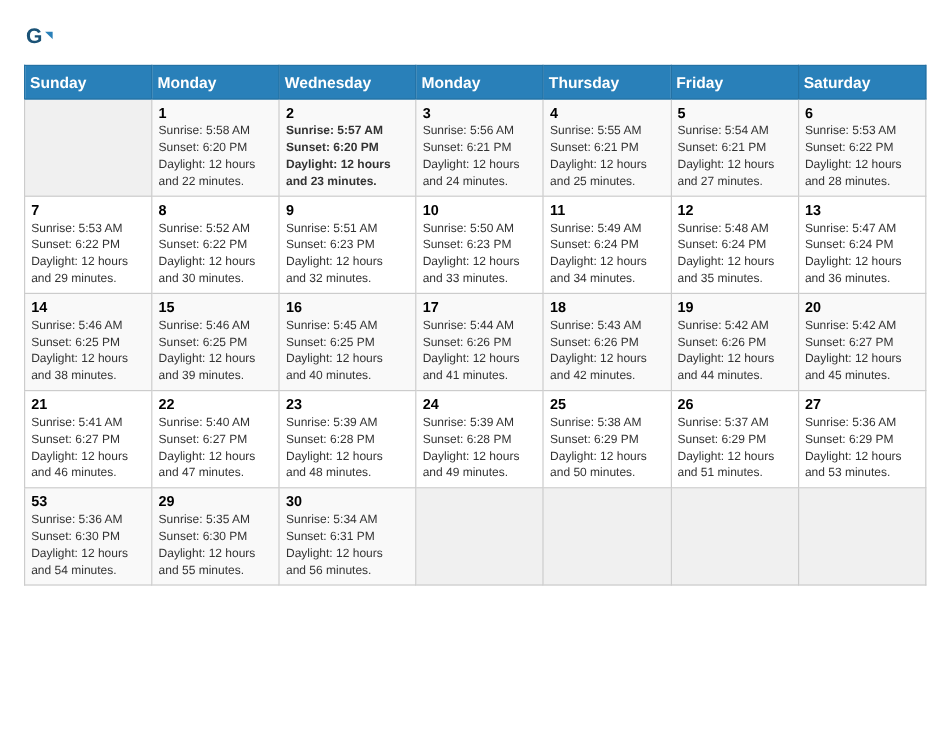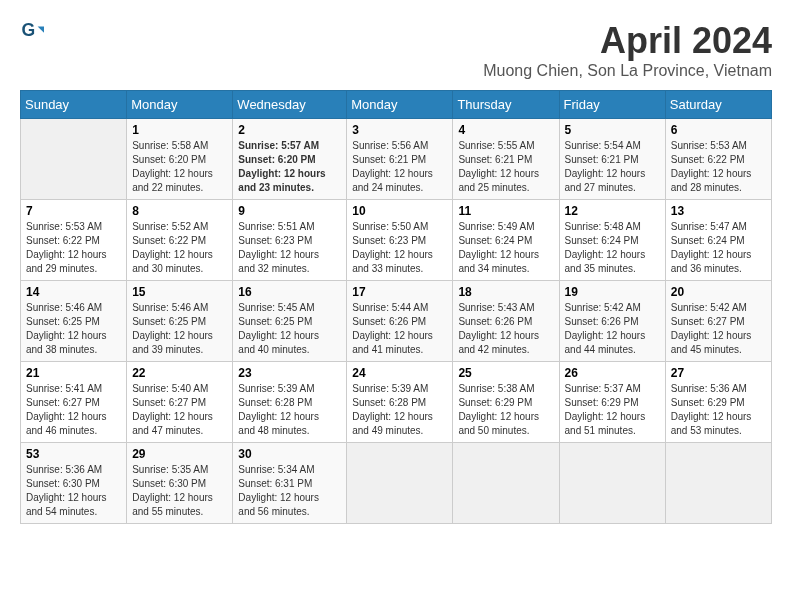--- a/index.html
+++ b/index.html
@@ -41,21 +41,21 @@
       width: 100%;
       border-collapse: collapse;
       font-size: 11px;
     }
     thead tr th {
       background-color: #2980b9;
       color: #fff;
       padding: 6px 4px;
       text-align: left;
       font-size: 13px;
-      font-weight: normal;
+      font-weight: bold;
       border: 1px solid #2471a3;
     }
     tbody tr td {
       border: 1px solid #ccc;
       vertical-align: top;
       padding: 4px 5px;
       min-height: 70px;
       height: 80px;
     }
     tbody tr:nth-child(odd) td {
@@ -81,24 +81,20 @@
   </style>
 </head>
 <body>
 
 <div class="header-section">
   <div class="logo">
     <svg class="logo-icon" viewBox="0 0 30 30">
       <text x="2" y="20" font-size="22" font-weight="bold" fill="#1a5276">G</text>
       <polygon points="22,8 30,8 30,16" fill="#2980b9"></polygon>
     </svg>
-  </div>
-  <div class="title-section">
-    <div class="month-title">April 2024</div>
-    <div class="location-subtitle">Muong Chien, Son La Province, Vietnam</div>
   </div>
 </div>
 
 <table>
   <thead>
     <tr id="header-row">
     <th>Sunday</th>
         <th>Monday</th>
         <th>Wednesday</th>
         <th>Monday</th>

